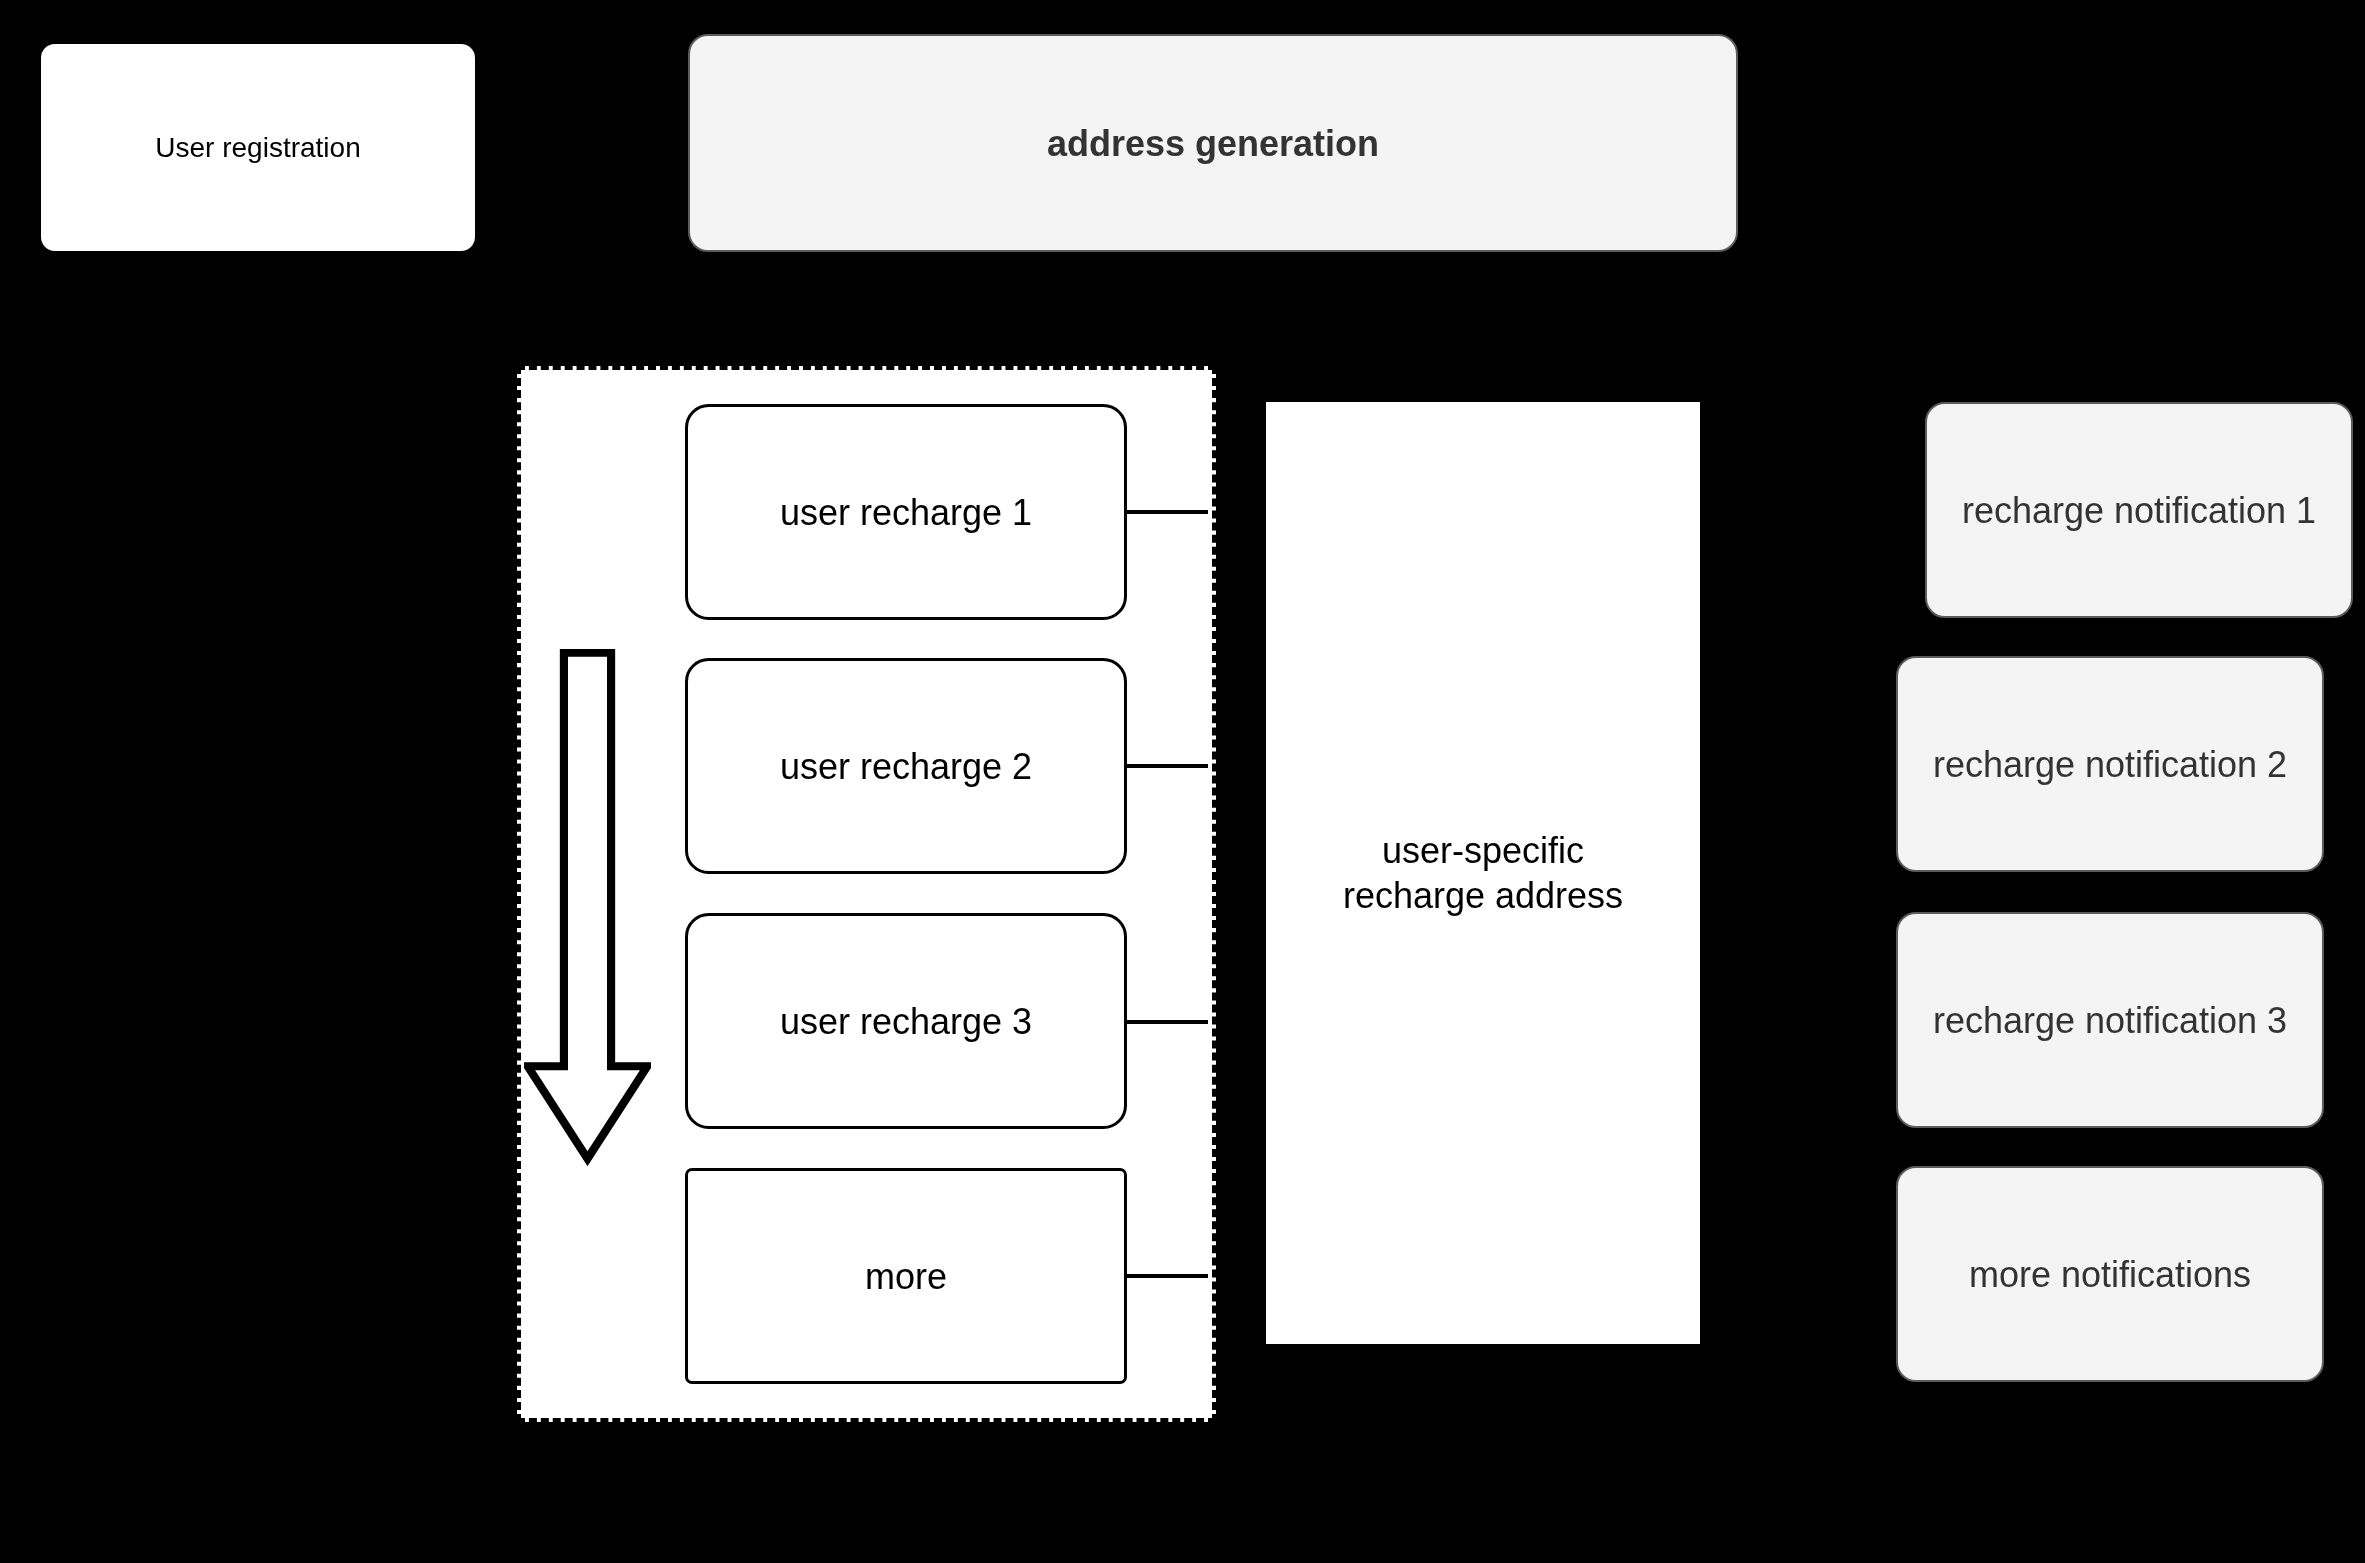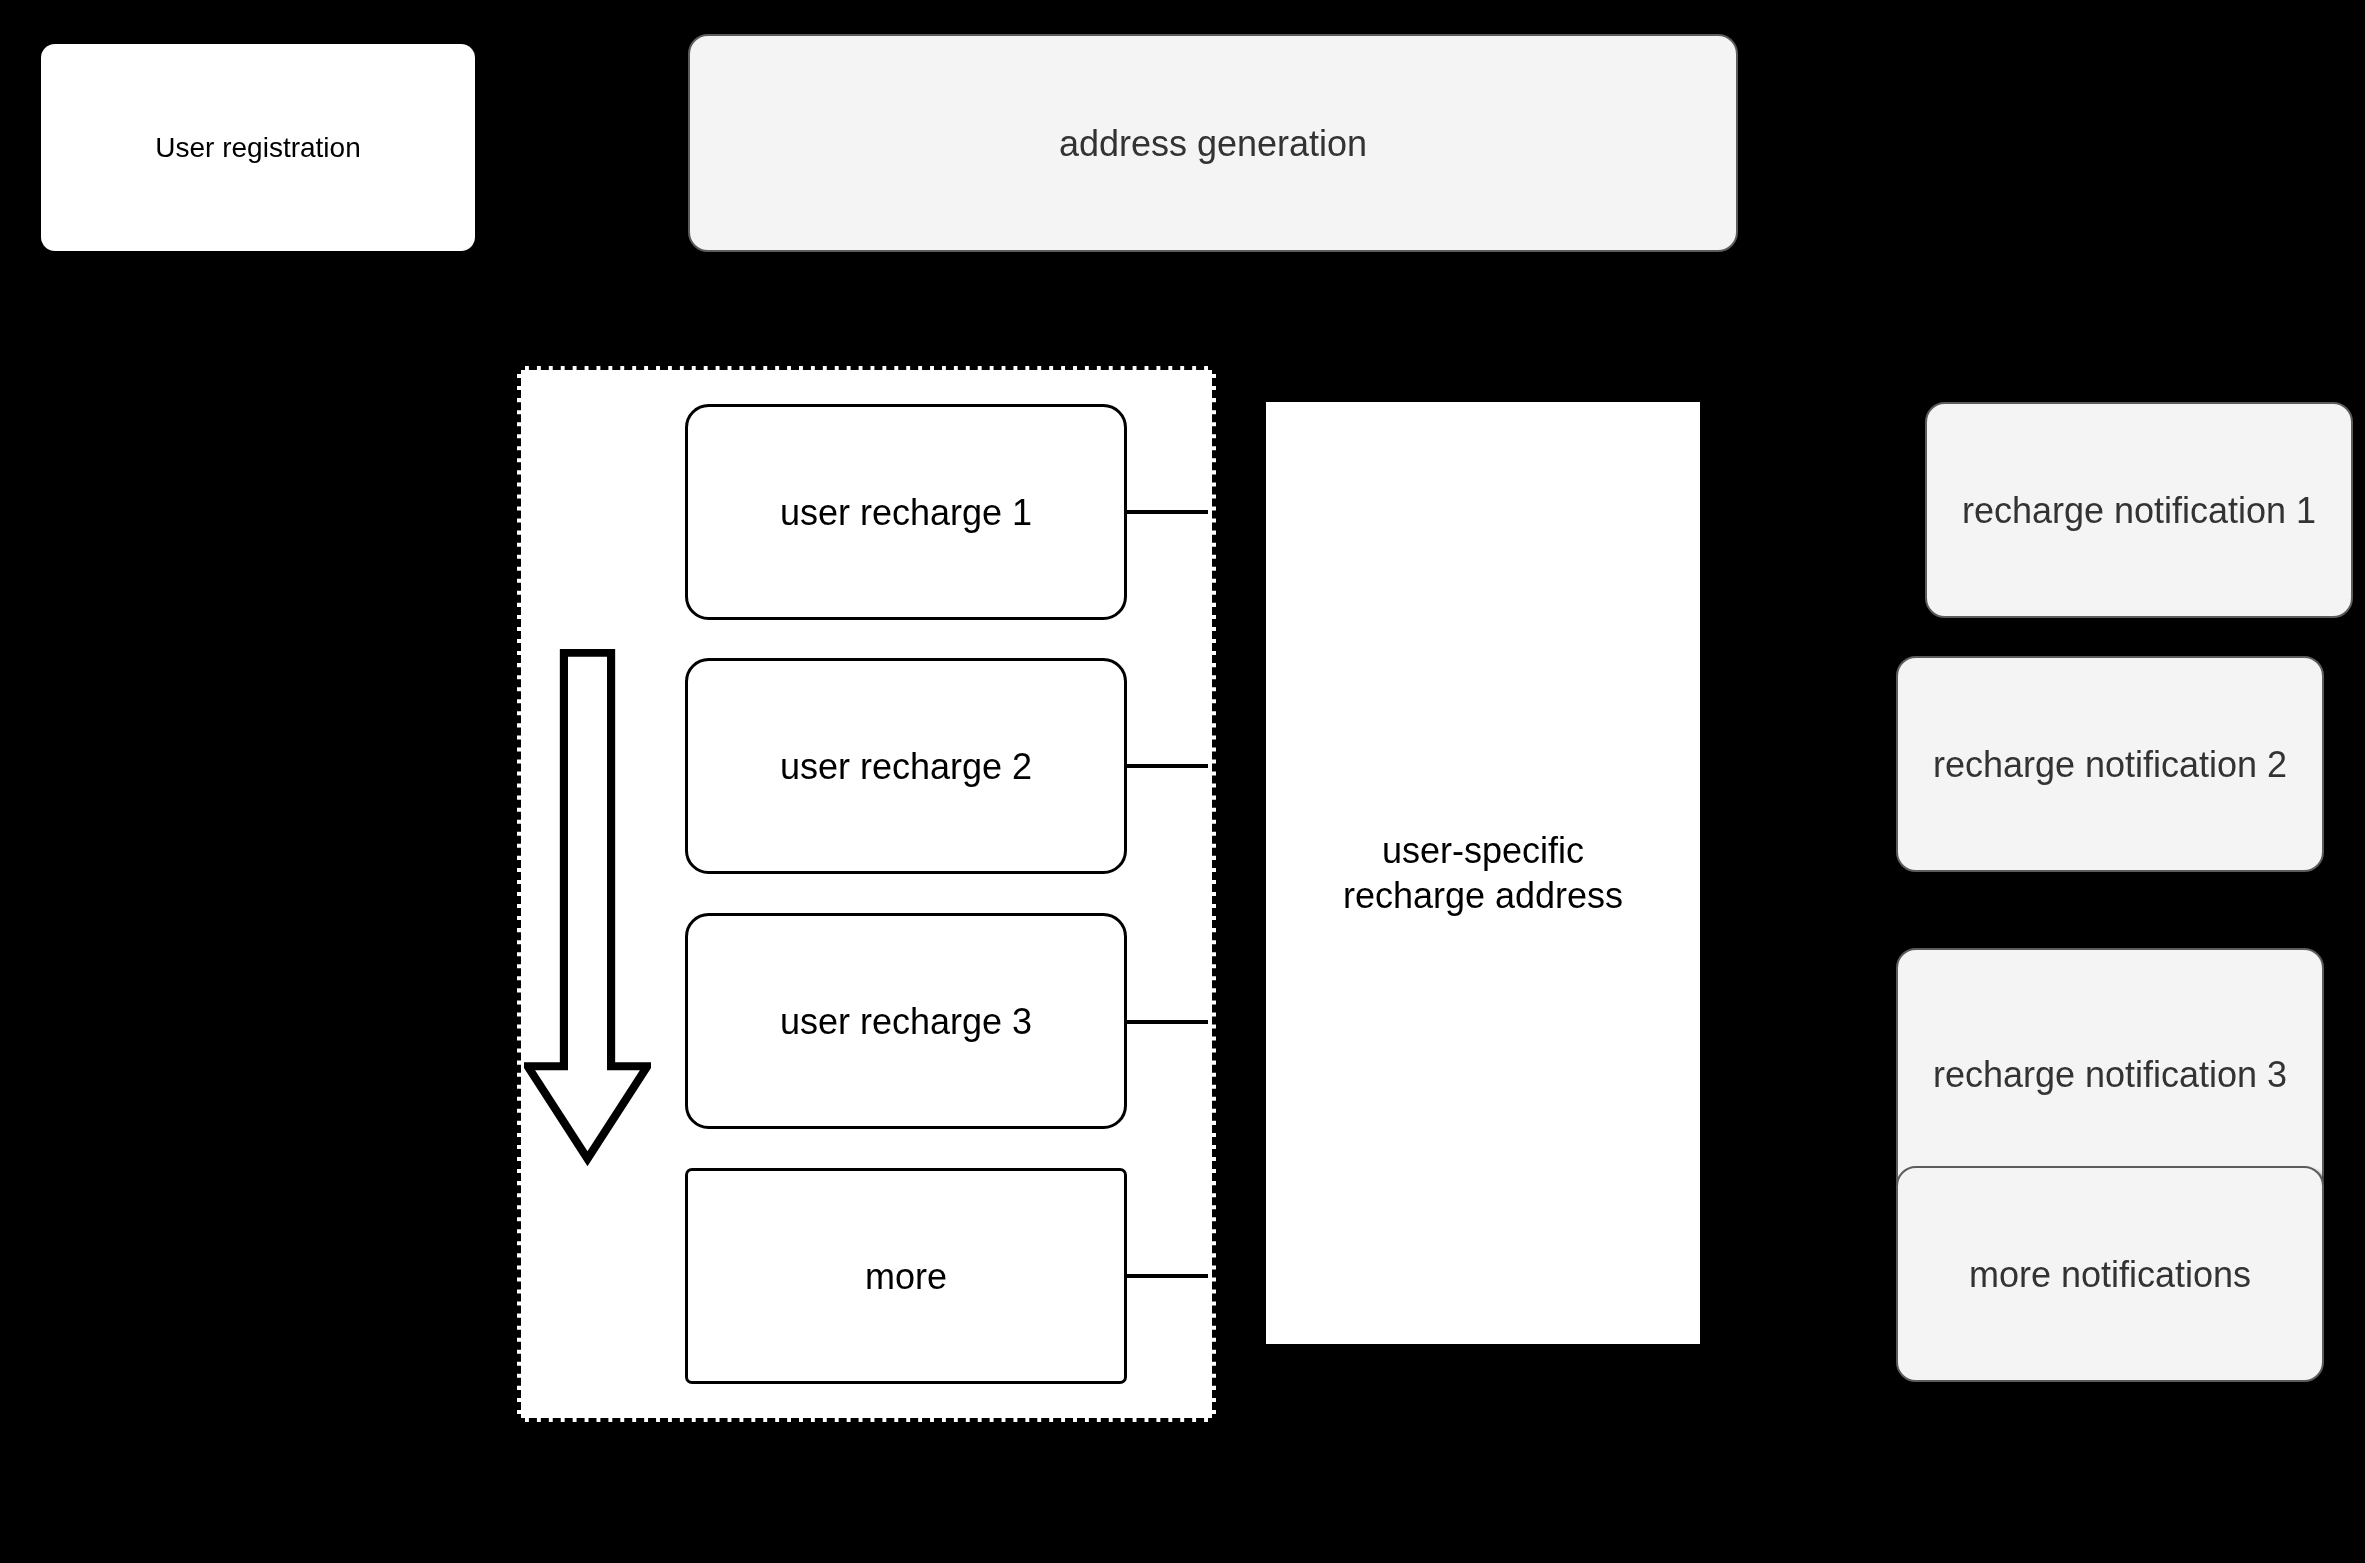--- a/index.html
+++ b/index.html
@@ -85,21 +85,21 @@
 </style>
 </head>
 <body>
 
 <div id="canvas">
 
   <div class="node card-white" style="left:41px; top:44px; width:434px; height:207px;">
     <span>User registration</span>
   </div>
 
-  <div class="node card-gray" style="left:688px; top:34px; width:1050px; height:218px;">
+  <div class="node card-gray" style="left:688px; top:34px; width:1050px; height:218px;font-weight:bold;">
     <span>address generation</span>
   </div>
 
   <div class="dashed-group" style="position:absolute; left:517px; top:366px; width:691px; height:1048px;"></div>
 
   <div class="block-arrow" style="left:524px; top:649px; width:127px; height:517px;">
     <svg width="127" height="517" viewBox="0 0 140 570">
       <polygon points="44,4 96,4 96,460 136,460 70,562 4,460 44,460" fill="#ffffff" stroke="#000000" stroke-width="9" stroke-linejoin="miter"></polygon>
     </svg>
   </div>
@@ -131,21 +131,21 @@
   </div>
 
   <div class="node card-gray" style="left:1896px; top:402px; width:428px; height:216px; padding:0 25.4px;margin-left:29px;">
     <span>recharge notification 1</span>
   </div>
 
   <div class="node card-gray" style="left:1896px; top:656px; width:428px; height:216px; padding:0 25.4px;">
     <span>recharge notification 2</span>
   </div>
 
-  <div class="node card-gray" style="left:1896px; top:912px; width:428px; height:252px; padding:0 25.4px;margin-top:36px;">
+  <div class="node card-gray" style="left:1896px; top:912px; width:428px; height:216px; padding:0 25.4px;">
     <span>recharge notification 3</span>
   </div>
 
   <div class="node card-gray" style="left:1896px; top:1166px; width:428px; height:216px; padding:0 25.4px;">
     <span>more notifications</span>
   </div>
 
 </div>
 
 

